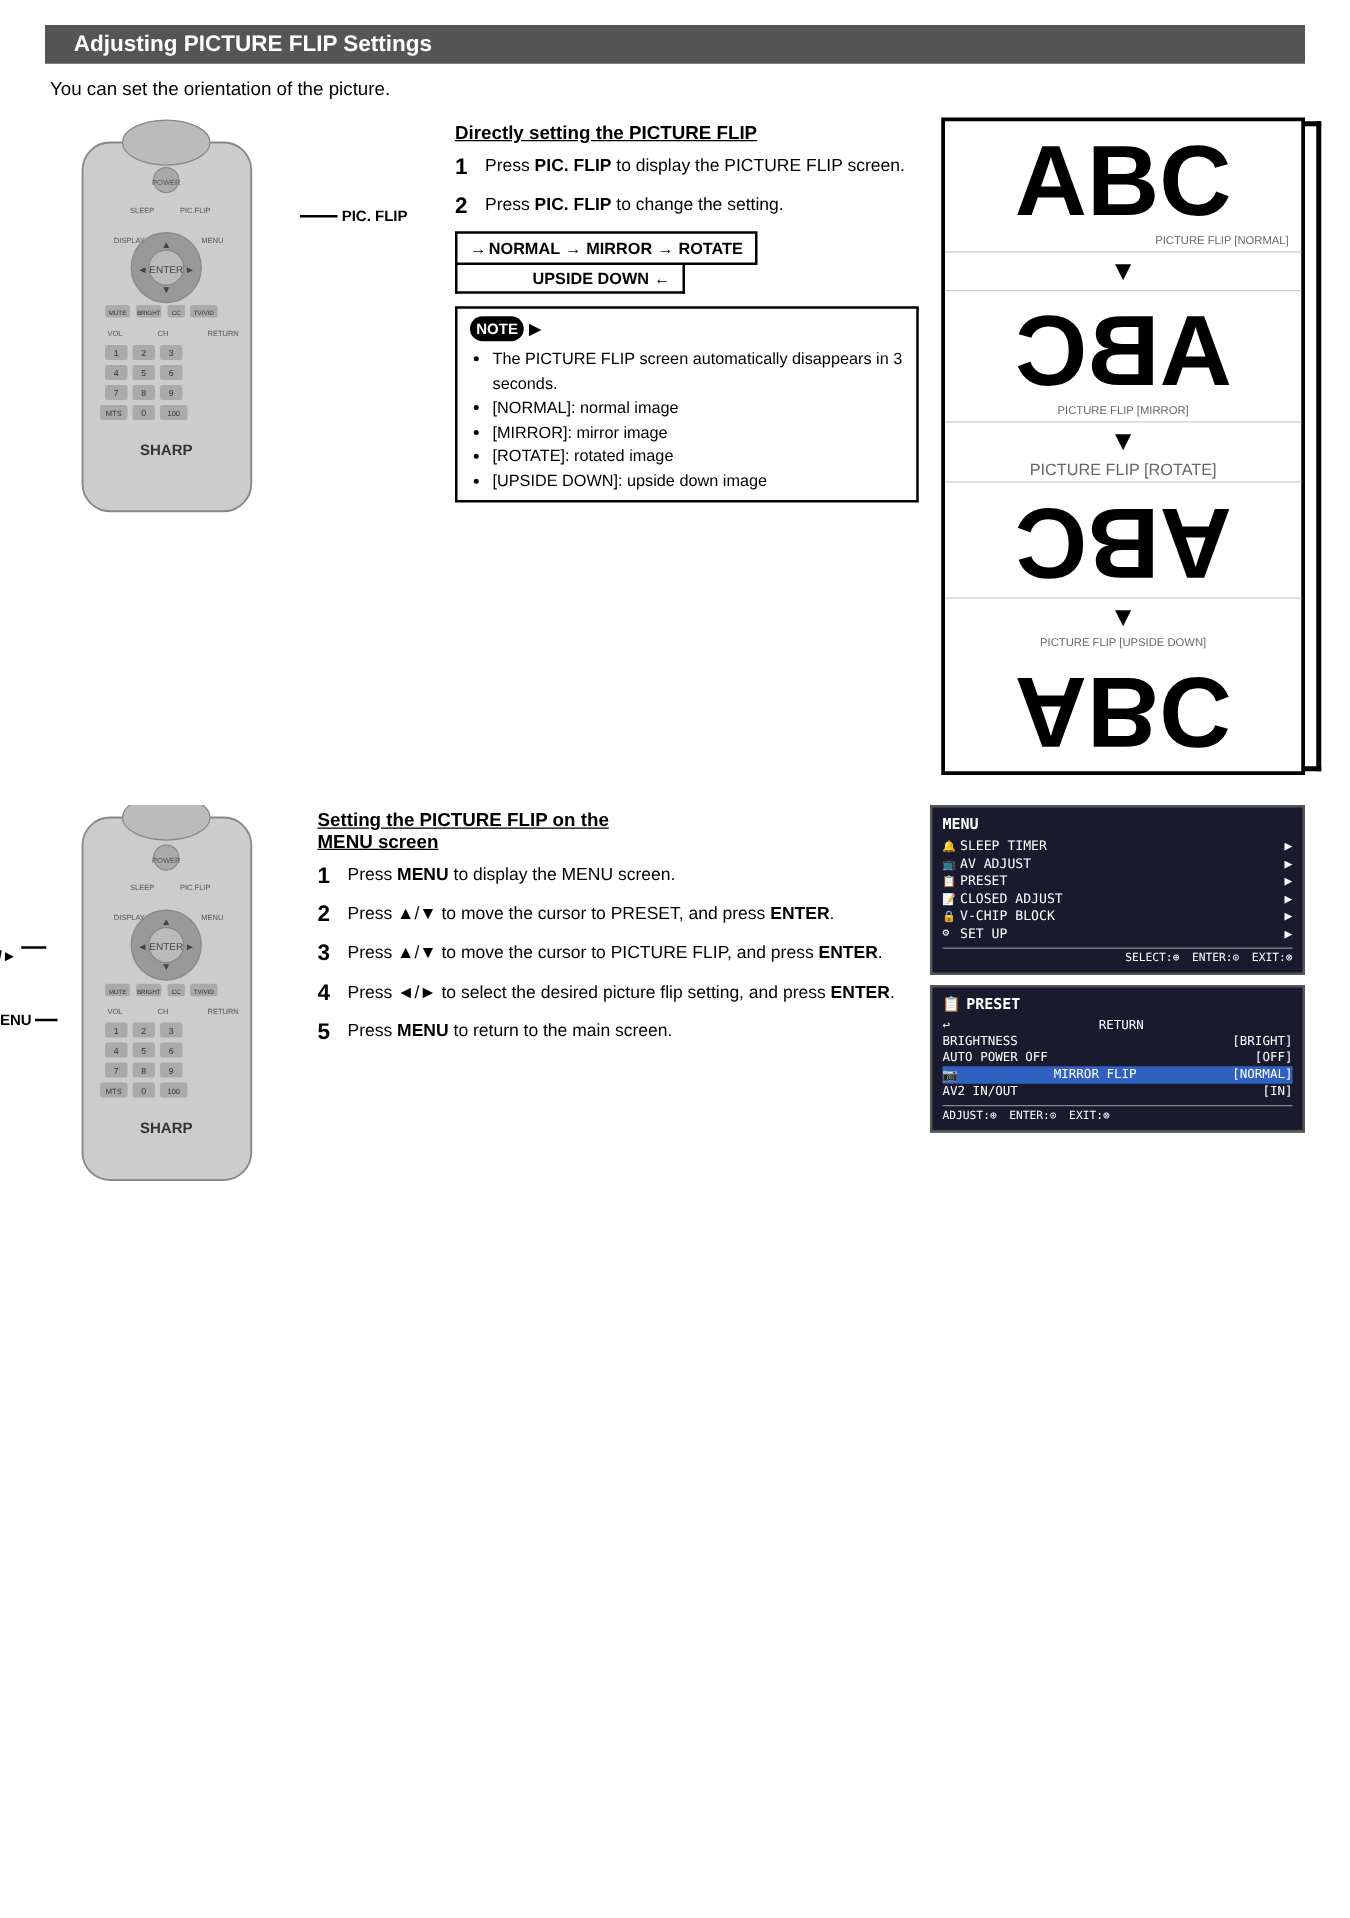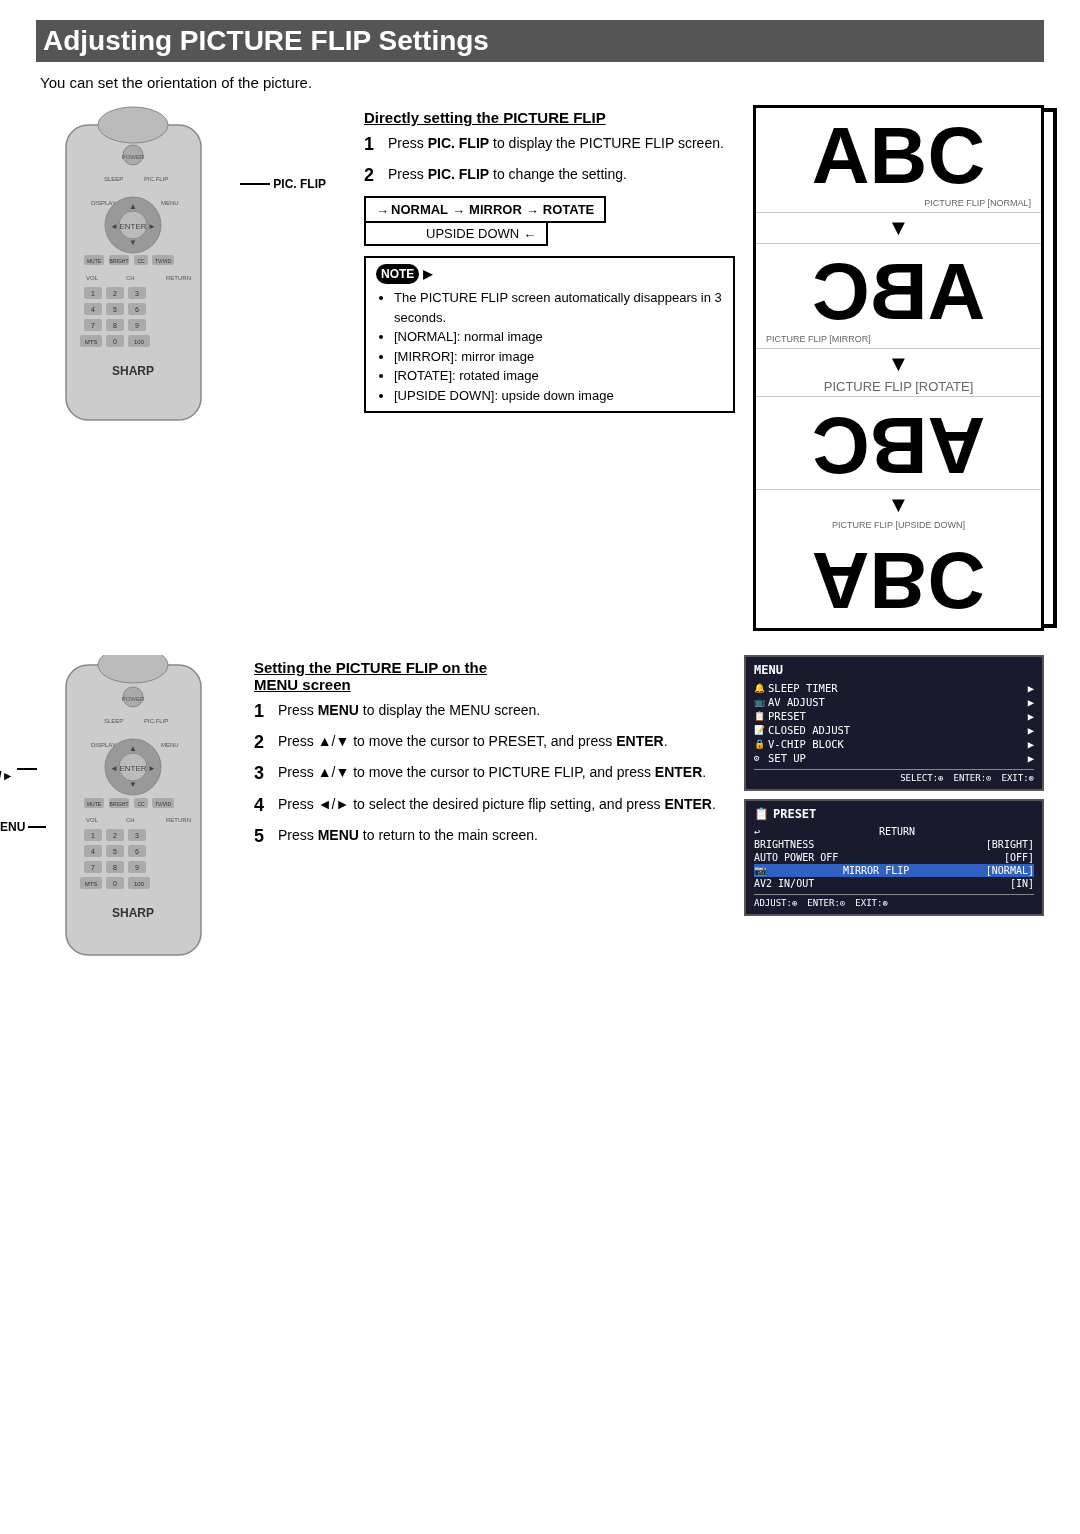--- a/index.html
+++ b/index.html
@@ -19,23 +19,23 @@
     .main-title {
       font-size: 38px;
       font-weight: bold;
       border-bottom: 3px solid #000;
       padding-bottom: 6px;
       margin-bottom: 14px;
     }
     .section-title-bar {
       background: #555;
       color: #fff;
-      font-size: 28px;
-      font-weight: bold;
-      padding: 5px 7px;
+      font-size: 18px;
+      font-weight: bold;
+      padding: 5px 23px;
       margin-bottom: 12px;
     }
     .intro-text {
       font-size: 15px;
       margin-bottom: 14px;
       margin-left: 4px;
     }
 
     
     .top-section {
@@ -327,21 +327,21 @@
 
       <div class="flow-diagram-wrapper">
         <div style="display:flex; align-items:center; border:2px solid #000; padding:4px 10px; font-size:13px; font-weight:bold; width:fit-content;">
           <span style="margin-right:2px;">→</span>
           <span>NORMAL</span>
           <span style="margin:0 4px;">→</span>
           <span>MIRROR</span>
           <span style="margin:0 4px;">→</span>
           <span>ROTATE</span>
         </div>
-        <div style="display:flex; align-items:flex-end; border:2px solid #000; border-top:none; padding:3px 10px 3px 60px; font-size:13px; font-weight:normal; width:fit-content;">
+        <div style="display:flex; align-items:flex-end; border:2px solid #000; border-top:none; padding:3px 10px 3px 60px; font-size:13px; font-weight:bold; width:fit-content;">
           <span>UPSIDE DOWN</span>
           <span style="margin-left:4px;">←</span>
         </div>
       </div>
 
       <div class="note-box">
         <div class="note-title">
           <span class="note-title-box">NOTE</span>
           <span class="note-arrow">▶</span>
         </div>
@@ -362,21 +362,21 @@
 
         <div style="border-bottom:1px solid #ccc; padding:8px 10px 4px; text-align:center;">
           <div style="font-size:80px; font-weight:900; font-family:'Arial Black',Arial,sans-serif; line-height:1;">ABC</div>
           <div style="font-size:9px; color:#666; text-align:right; margin-top:2px;">PICTURE FLIP [NORMAL]</div>
         </div>
 
         <div style="text-align:center; font-size:22px; padding:2px 0;">▼</div>
 
         <div style="border-bottom:1px solid #ccc; border-top:1px solid #ccc; padding:8px 10px 4px; text-align:center;">
           <div style="font-size:80px; font-weight:900; font-family:'Arial Black',Arial,sans-serif; line-height:1; display:inline-block; transform:scaleX(-1);">ABC</div>
-          <div style="font-size:9px; color:#666; text-align:left; margin-top:2px;">PICTURE FLIP [MIRROR]</div>
+          <div style="font-size:9px; color:#666; text-align:center; margin-top:2px;">PICTURE FLIP [MIRROR]</div>
         </div>
 
         <div style="text-align:center; font-size:22px; padding:2px 0;">▼</div>
         <div style="font-size:13px; color:#666; text-align:center; margin-bottom:2px;">PICTURE FLIP [ROTATE]</div>
 
         <div style="border-bottom:1px solid #ccc; border-top:1px solid #ccc; padding:8px 10px 4px; text-align:center;">
           <div style="font-size:80px; font-weight:900; font-family:'Arial Black',Arial,sans-serif; line-height:1; display:inline-block; transform:rotate(180deg);">ABC</div>
         </div>
 
         <div style="text-align:center; font-size:22px; padding:2px 0;">▼</div>

